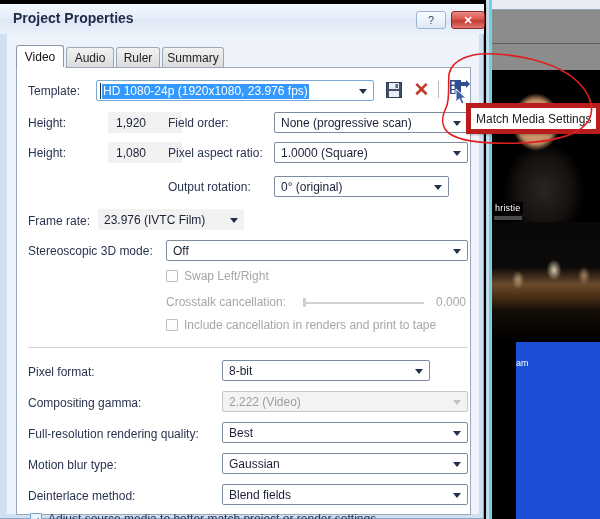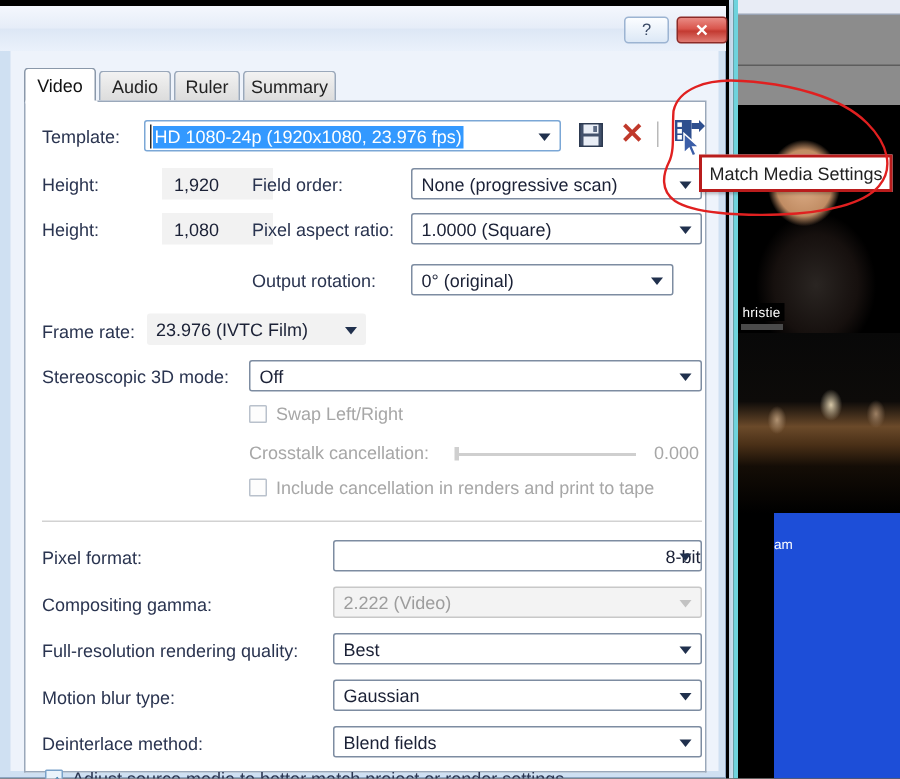--- a/index.html
+++ b/index.html
@@ -89,21 +89,21 @@
   #tmpl-caret{position:absolute;left:3px;top:2px;width:1px;height:16px;background:#2a2a2a;}
 
   #save-icon{position:absolute;left:386px;top:78px;width:16px;height:16px;}
   #del-icon{position:absolute;left:413px;top:77px;width:17px;height:18px;
      color:#c0392b;font-size:19px;font-weight:bold;line-height:18px;text-align:center;}
   #icon-sep{position:absolute;left:438px;top:77px;width:1px;height:17px;background:#b9b9b9;}
   #match-icon{position:absolute;left:448px;top:74px;width:22px;height:22px;}
   #cursor{position:absolute;left:455px;top:84px;width:14px;height:18px;}
 
   #tooltip{position:absolute;left:466px;top:103px;height:21px;background:#fff;
-     border:2px solid #b91c1c;font-size:12px;color:#222;display:flex;align-items:center;
+     border:5px solid #b91c1c;font-size:12px;color:#222;display:flex;align-items:center;
      padding:0 5px;white-space:nowrap;z-index:30;box-shadow:1px 1px 2px rgba(0,0,0,.25);}
 
   #divider{position:absolute;left:28px;top:343px;width:440px;height:1px;background:#d2d2d2;}
   #slider{position:absolute;left:306px;top:298px;width:118px;height:2px;background:#cfcfcf;}
   #slider-knob{position:absolute;left:303px;top:294px;width:3px;height:9px;background:#cfcfcf;}
 
   #red-annot{position:absolute;left:400px;top:50px;width:200px;height:100px;pointer-events:none;z-index:40;}
 </style>
 </head>
 <body>
@@ -125,20 +125,21 @@
   </div>
 
   <div id="bg-left-rule2"></div>
   <div id="bg-left-rule"></div>
 </div>
 
 <div id="dialog">
   <div id="dialog-frame"></div>
 
   <div id="titlebar">
+    <div id="title-text">Project Properties</div>
     <div class="tb-btn" id="help-btn">?</div>
     <div class="tb-btn" id="close-btn">✕</div>
   </div>
 
   <div id="tabs">
     <div class="tab active" style="left:0;width:48px;">Video</div>
     <div class="tab" style="left:50px;width:48px;">Audio</div>
     <div class="tab" style="left:100px;width:44px;">Ruler</div>
     <div class="tab" style="left:146px;width:62px;">Summary</div>
   </div>
@@ -222,21 +223,21 @@
   <div id="slider"></div>
   <div id="slider-knob"></div>
   <div class="lbl dim" style="left:436px;top:291px;">0.000</div>
 
   <div class="cbox" style="left:166px;top:315px;"></div>
   <div class="lbl dim" style="left:184px;top:314px;">Include cancellation in renders and print to tape</div>
 
   <div id="divider"></div>
 
   <div class="lbl" style="left:28px;top:361px;">Pixel format:</div>
-  <div class="combo" style="left:222px;top:356px;width:246px;justify-content:flex-end;">
+  <div class="combo" style="left:222px;top:356px;width:208px;">
     <span>8-bit</span>
     <span class="arrow"></span>
   </div>
 
   <div class="lbl" style="left:28px;top:392px;">Compositing gamma:</div>
   <div class="combo disabled" style="left:222px;top:387px;width:246px;">
     <span>2.222 (Video)</span>
     <span class="arrow"></span>
   </div>
 

